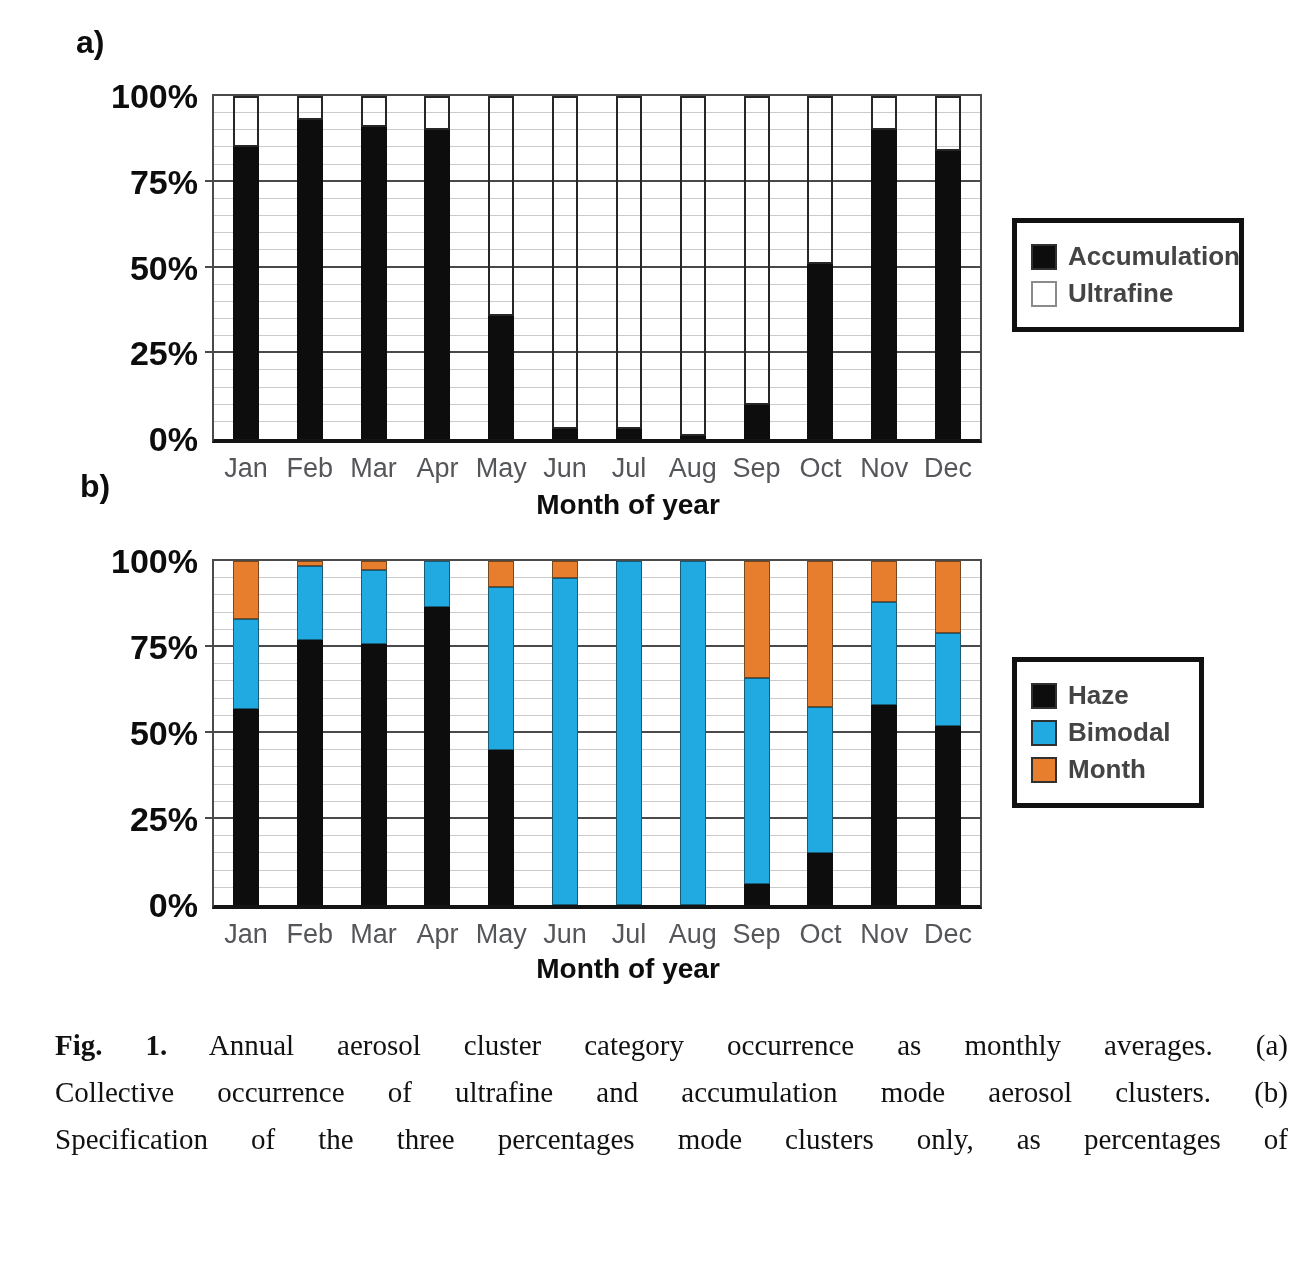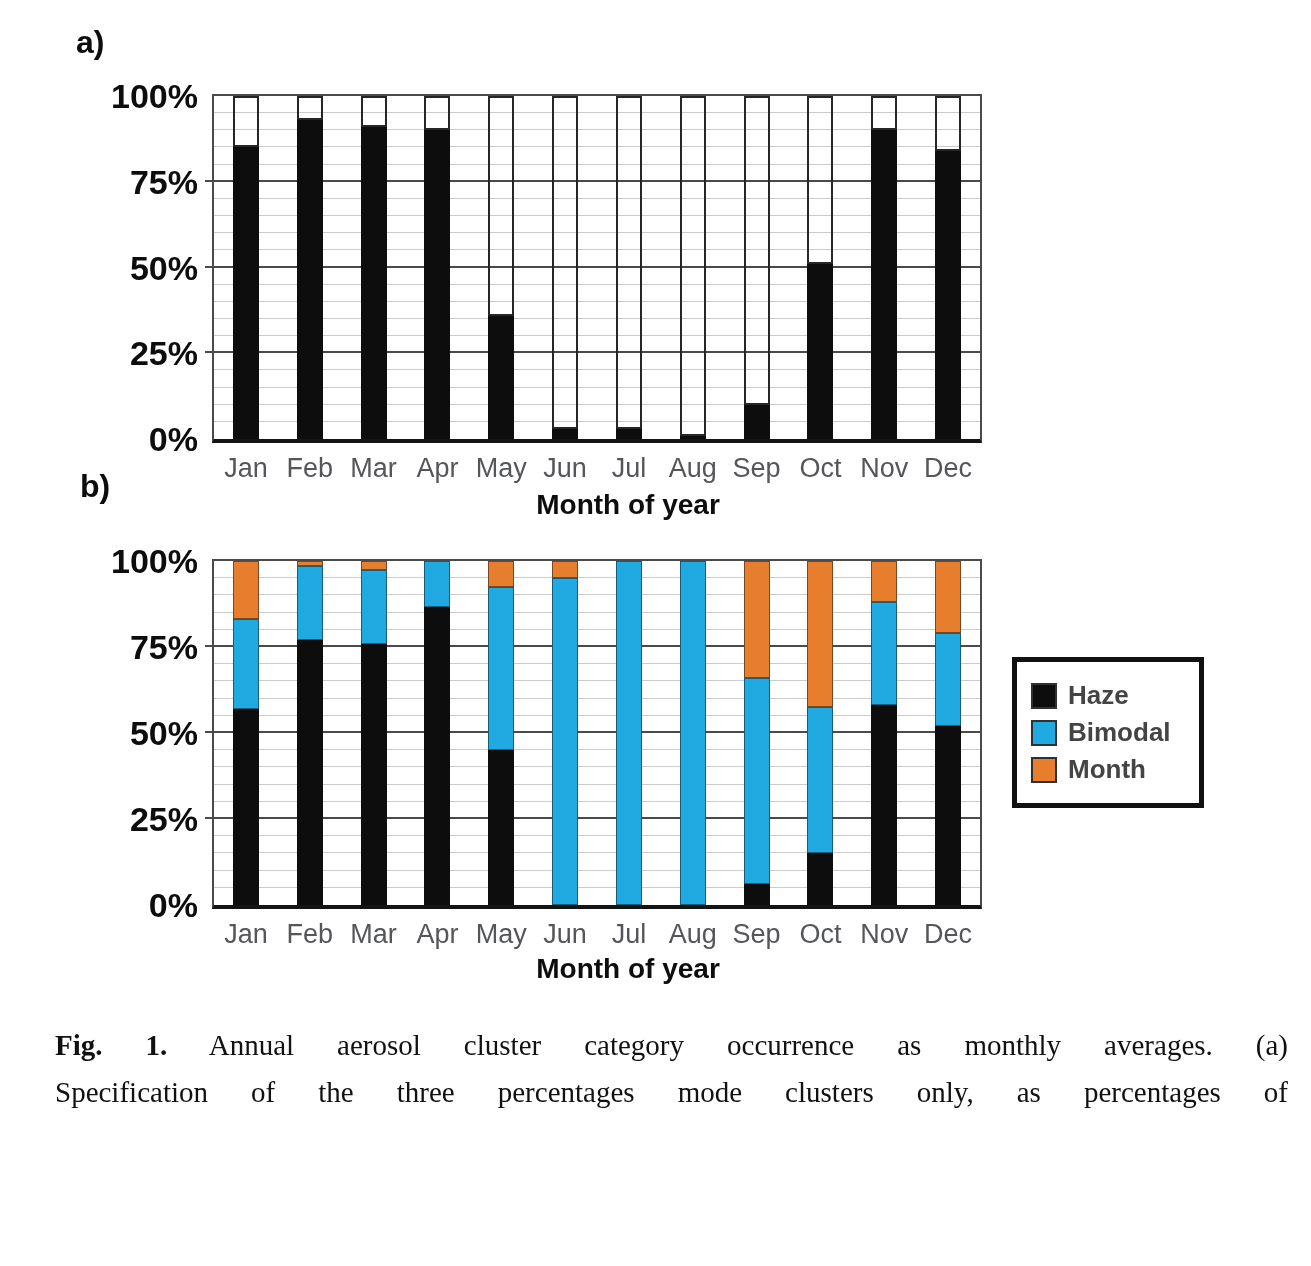--- a/index.html
+++ b/index.html
@@ -115,20 +115,30 @@
       <div class="seg" style="left: 721.083px; width: 26px; bottom: 288.12px; height: 54.88px; background: transparent; border: 2px solid rgb(38, 38, 38);"></div>
       <div class="x-label" style="left: 694.083px; top: 357px;">Dec</div>
       <div class="y-label" style="top: 323px;">0%</div>
       <div class="y-label" style="top: 237.25px;">25%</div>
       <div class="y-label" style="top: 151.5px;">50%</div>
       <div class="y-label" style="top: 65.75px;">75%</div>
       <div class="y-label" style="top: -20px;">100%</div>
     </div>
   <div class="axis-title" id="axis-title-a">Month of year</div>
 
+  <div class="legend" id="legend-a">
+    <div class="legend-row">
+      <span class="swatch" style="background: rgb(13, 13, 13);"></span>
+      <span class="legend-label">Accumulation</span>
+    </div>
+    <div class="legend-row">
+      <span class="swatch" style="background: rgb(255, 255, 255); border-color: rgb(138, 138, 138);"></span>
+      <span class="legend-label">Ultrafine</span>
+    </div>
+  </div>
 
   <div class="panel-label" id="panel-b-label">b)</div>
   <div class="plot" id="plot-b">
       <div class="grid minor" style="bottom: 17.2px;"></div>
       <div class="grid minor" style="bottom: 34.4px;"></div>
       <div class="grid minor" style="bottom: 51.6px;"></div>
       <div class="grid minor" style="bottom: 68.8px;"></div>
       <div class="grid major" style="bottom: 86px;"></div>
       <div class="grid minor" style="bottom: 103.2px;"></div>
       <div class="grid minor" style="bottom: 120.4px;"></div>
@@ -206,16 +216,17 @@
     <div class="legend-row">
       <span class="swatch" style="background: rgb(230, 126, 46);"></span>
       <span class="legend-label">Month</span>
     </div>
   </div>
 
   <div id="caption">
     <div class="cap-line">
       <b>Fig. 1.</b><span> Annual aerosol cluster category occurrence as monthly averages. (a)</span>
     </div>
+    <div class="cap-line">Collective occurrence of ultrafine and accumulation mode aerosol clusters. (b)</div>
     <div class="cap-line">Specification of the three percentages mode clusters only, as percentages of</div>
   </div>
 
 </div>
 
 </body></html>

